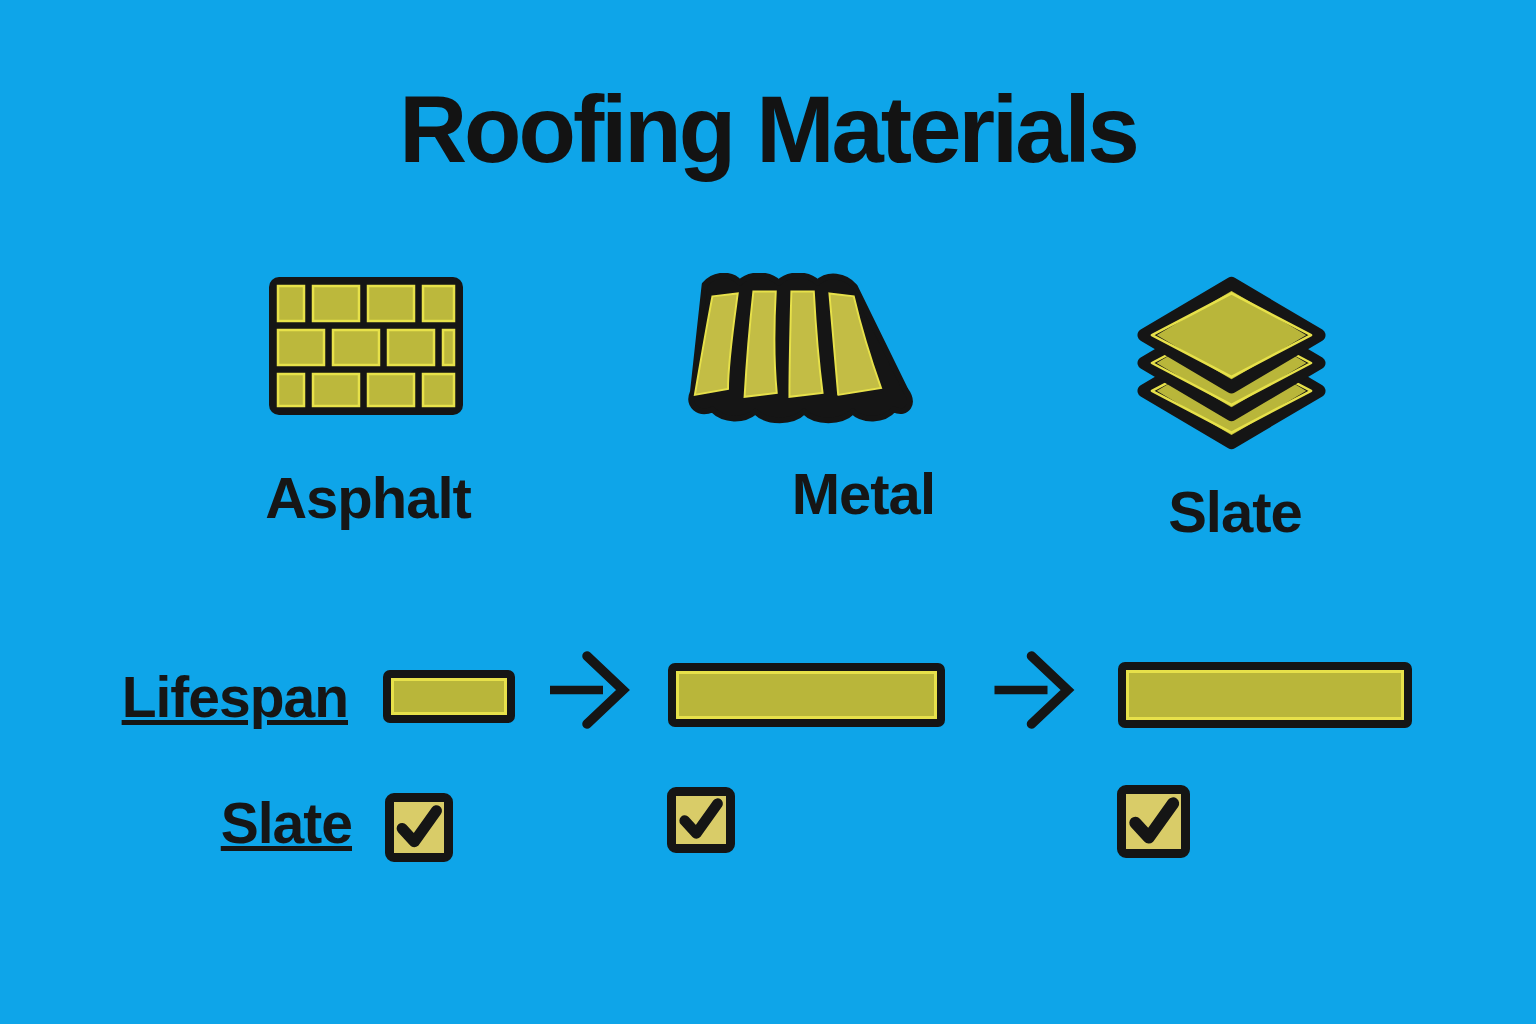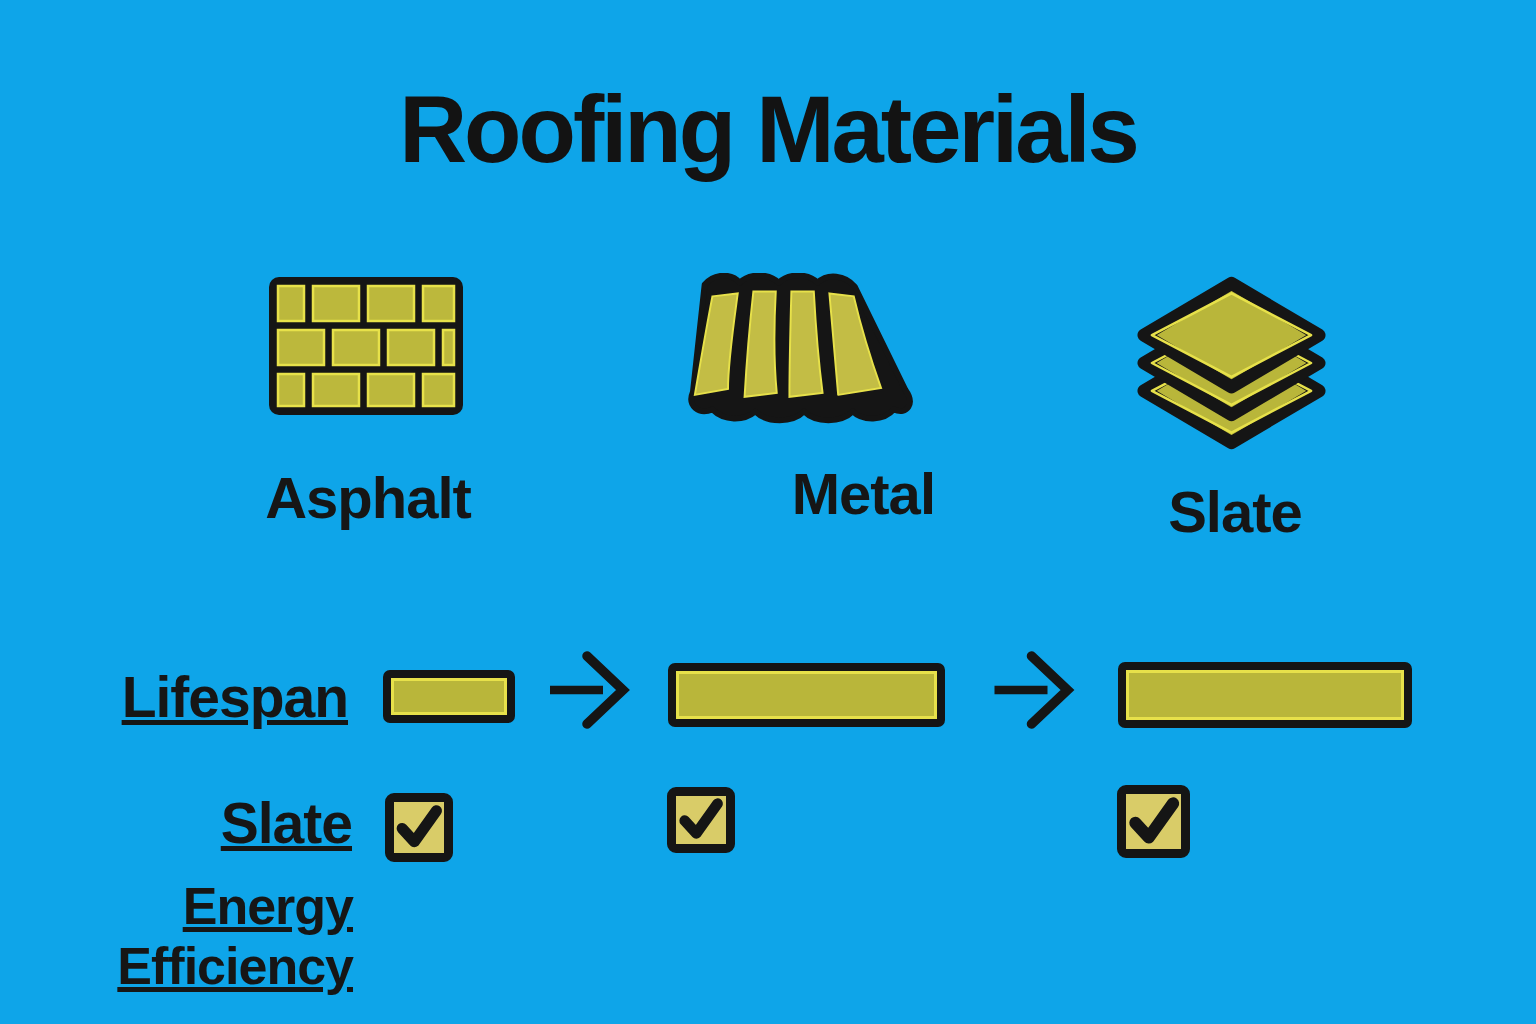--- a/index.html
+++ b/index.html
@@ -177,18 +177,14 @@
     <svg viewBox="0 0 52 52">
       <polyline points="11,27 22,39 42,11" fill="none" stroke="#151515" stroke-width="10" stroke-linecap="round" stroke-linejoin="round"></polyline>
     </svg>
   </div>
   <div class="checkbox" id="checkbox-3">
     <svg viewBox="0 0 52 52">
       <polyline points="11,27 22,39 42,11" fill="none" stroke="#151515" stroke-width="10" stroke-linecap="round" stroke-linejoin="round"></polyline>
     </svg>
   </div>
 
-  <div class="row-label" id="energy-label">
-    <div>Energy</div>
-    <div>Efficiency</div>
-  </div>
 
 </div>
 
 </body></html>

